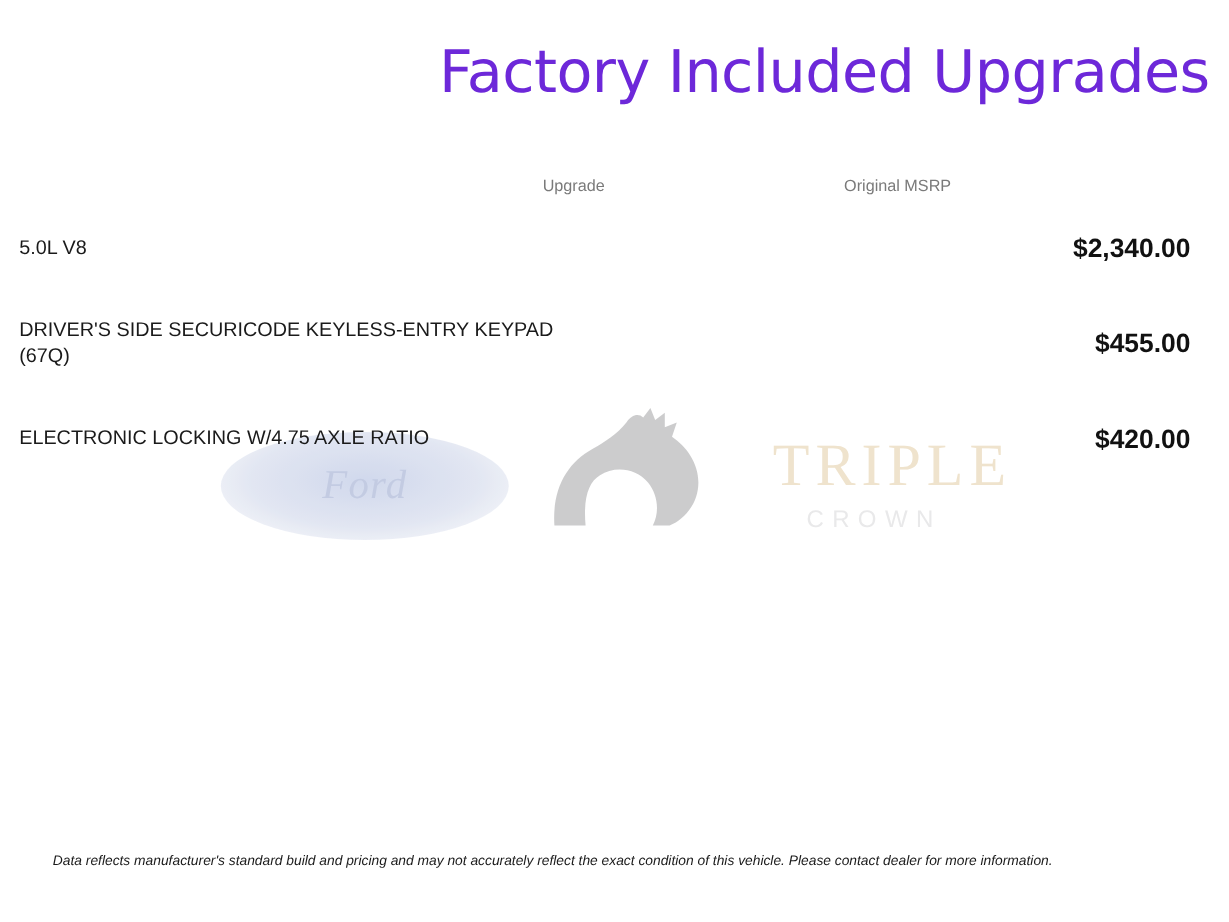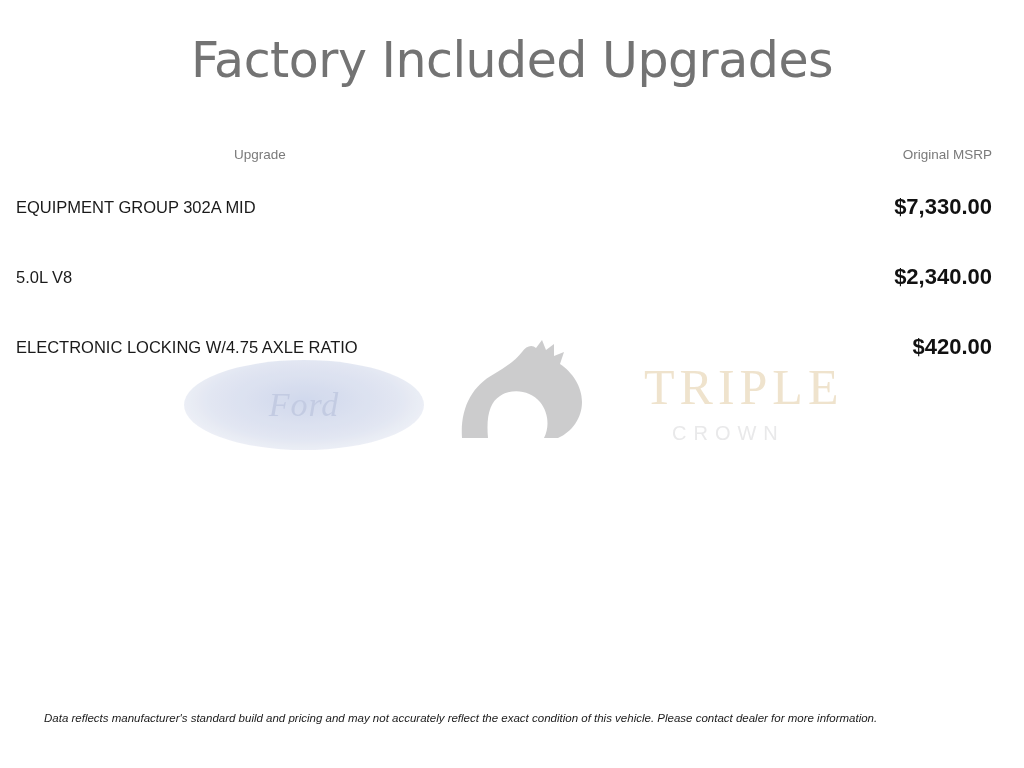--- a/index.html
+++ b/index.html
@@ -80,44 +80,44 @@
 
   
   .page {
     position: relative;
     z-index: 2;
     padding: 0 16px;
     box-sizing: border-box;
     width: 1024px;
   }
   .title {
-    text-align: center;
+    text-align: right;
     font-size: 49px;
     font-weight: 400;
     letter-spacing: -0.5px;
     margin: 32px 0 0 0;
-    color: #737373;
+    color: #6d28d9;
     font-family: "DejaVu Sans", sans-serif;
   }
 
   table.upgrades {
     width: 976px;
     border-collapse: collapse;
     margin-top: 58px;
     table-layout: fixed;
   }
   table.upgrades th {
     font-weight: 400;
     font-size: 13.5px;
     color: #7a7a7a;
     padding: 0 0 10px 0;
     vertical-align: bottom;
   }
-  th.col-upgrade { text-align: center; }
-  th.col-msrp { text-align: right; }
+  th.col-upgrade { text-align: right; }
+  th.col-msrp { }
 
   table.upgrades td {
     padding: 22px 0 22px 0;
     vertical-align: middle;
   }
   td.name {
     font-size: 16.5px;
     color: #1a1a1a;
     text-align: left;
     line-height: 1.35;
@@ -164,26 +164,26 @@
 
   <table class="upgrades">
     <thead>
       <tr>
         <th class="col-upgrade">Upgrade</th>
         <th class="col-msrp">Original MSRP</th>
       </tr>
     </thead>
     <tbody>
       <tr>
-        <td class="name">EQUIPMENT GROUP 302A MID</td>
-        <td class="price">$7,330.00</td>
+        <td class="name">5.0L V8</td>
+        <td class="price">$2,340.00</td>
       </tr>
       <tr>
-        <td class="name">5.0L V8</td>
-        <td class="price">$2,340.00</td>
+        <td class="name">DRIVER'S SIDE SECURICODE KEYLESS-ENTRY KEYPAD (67Q)</td>
+        <td class="price">$455.00</td>
       </tr>
       <tr>
         <td class="name">ELECTRONIC LOCKING W/4.75 AXLE RATIO</td>
         <td class="price">$420.00</td>
       </tr>
     </tbody>
   </table>
 
 </div>
 

